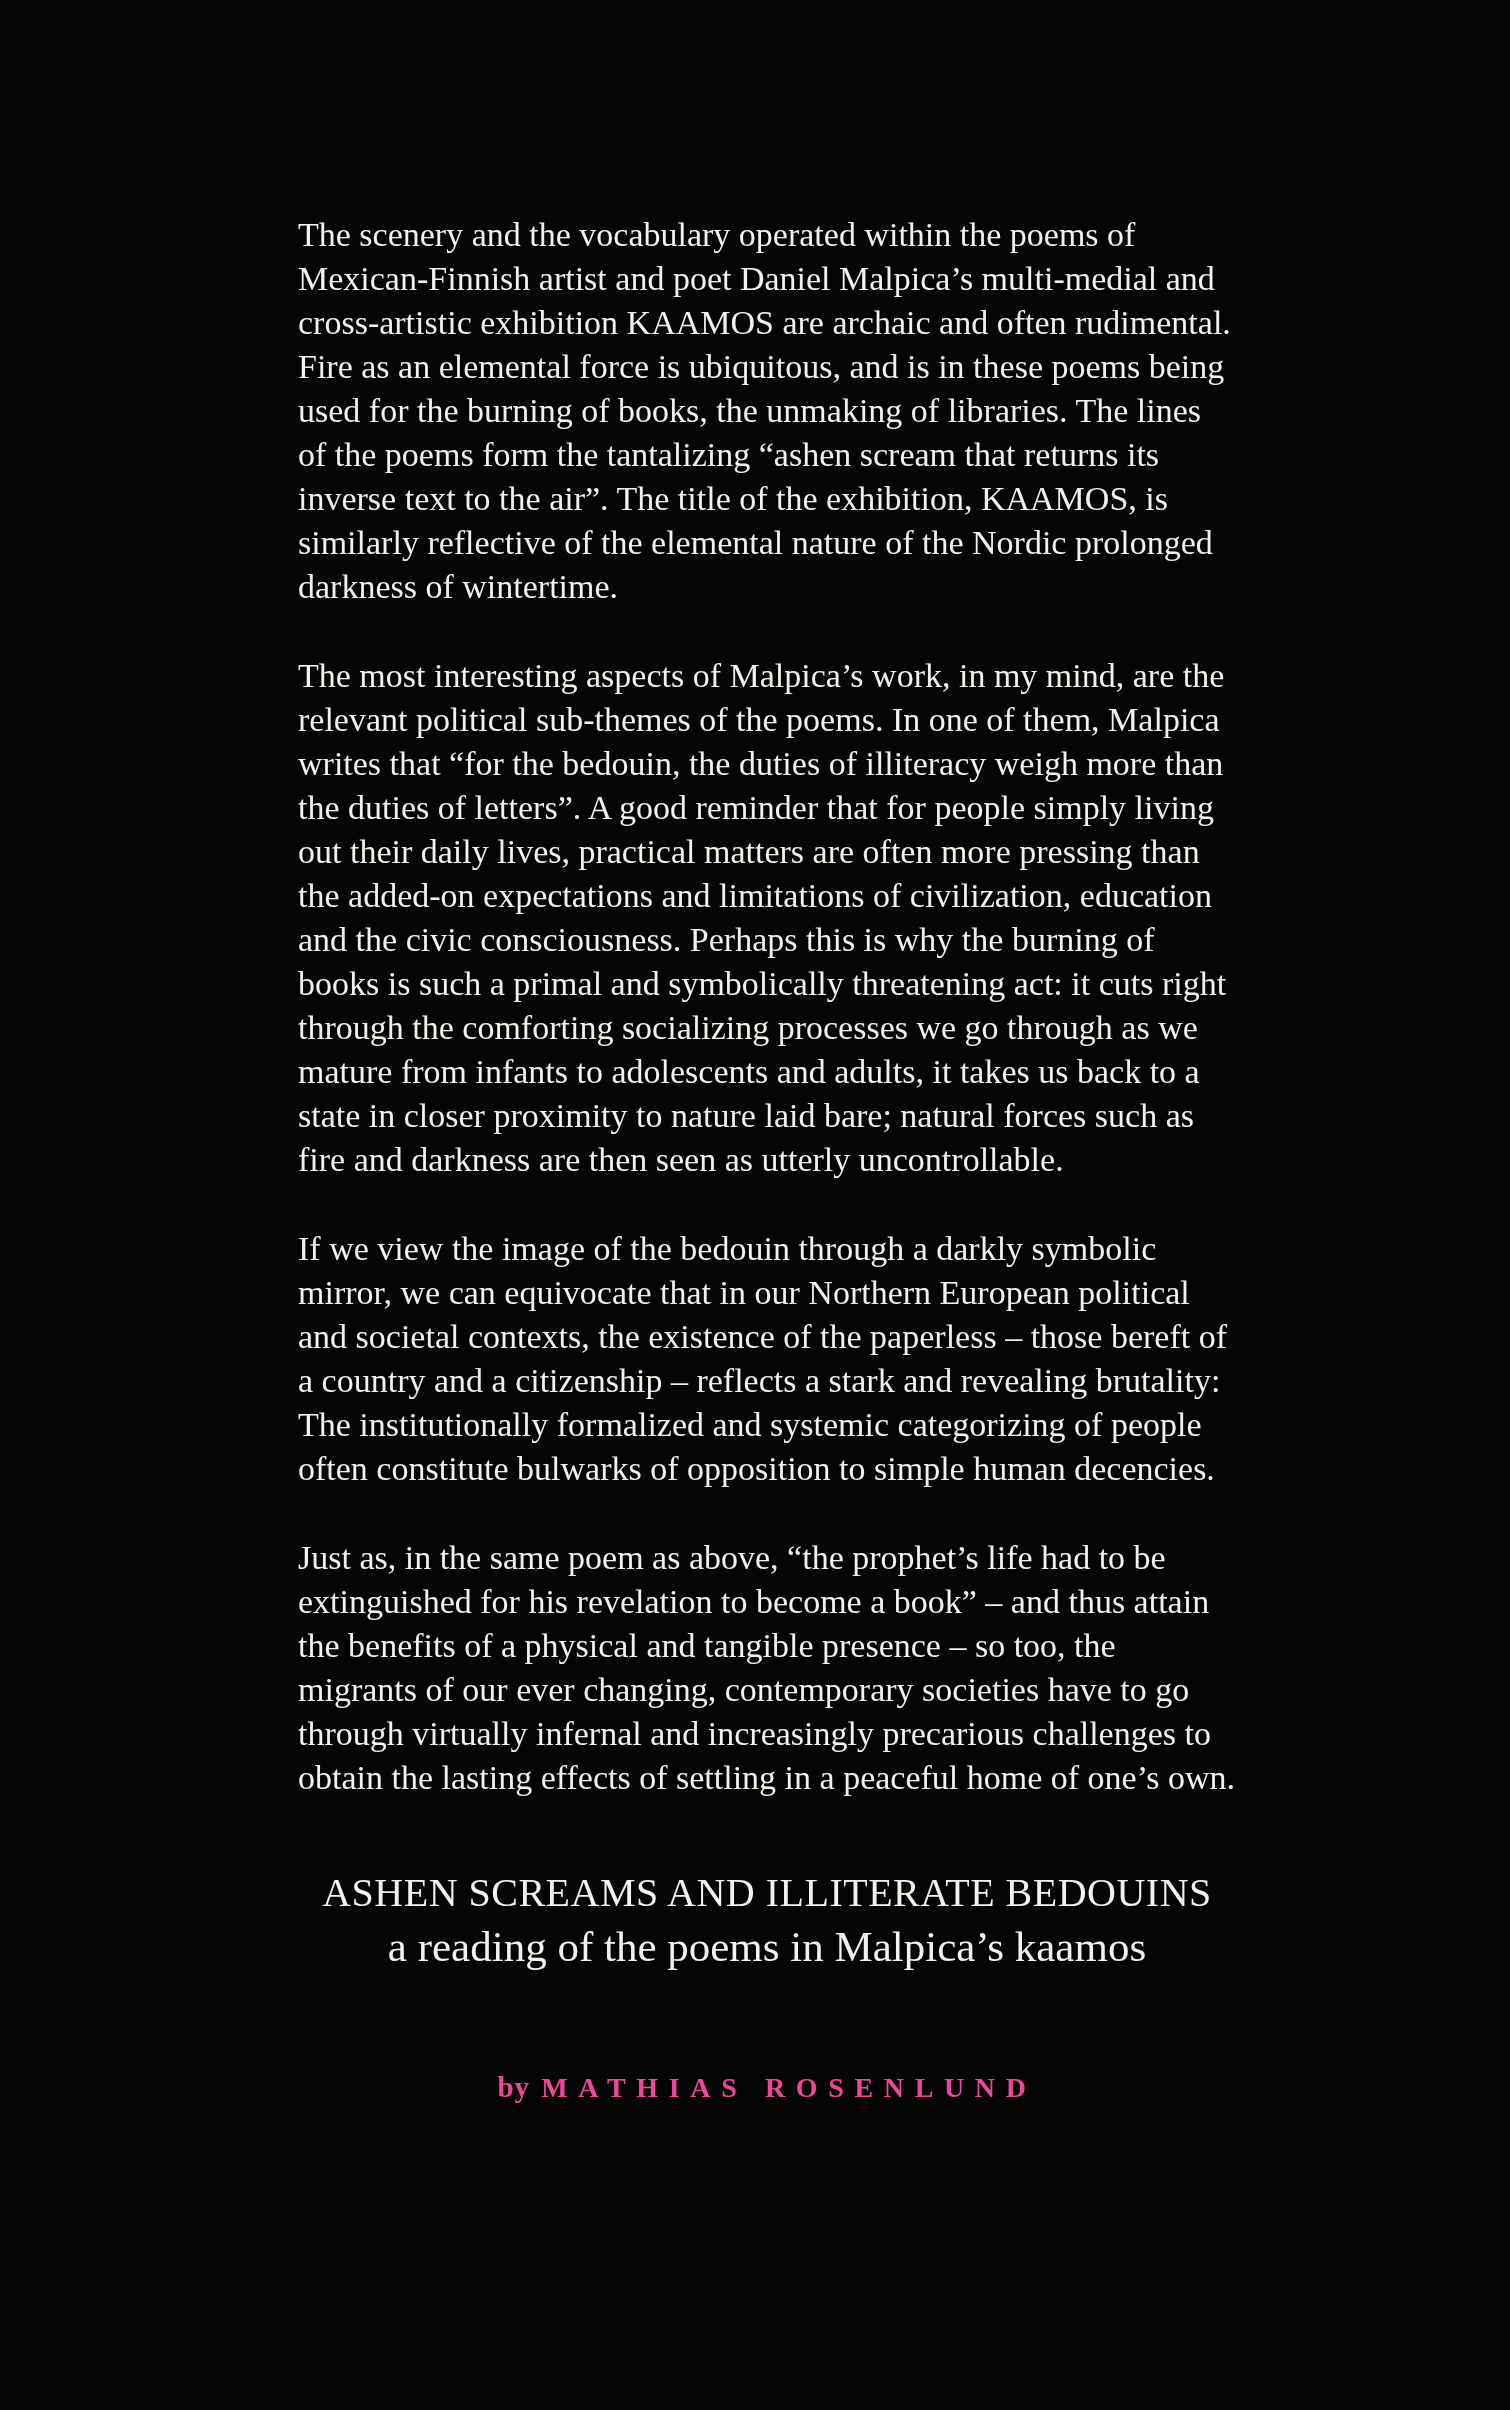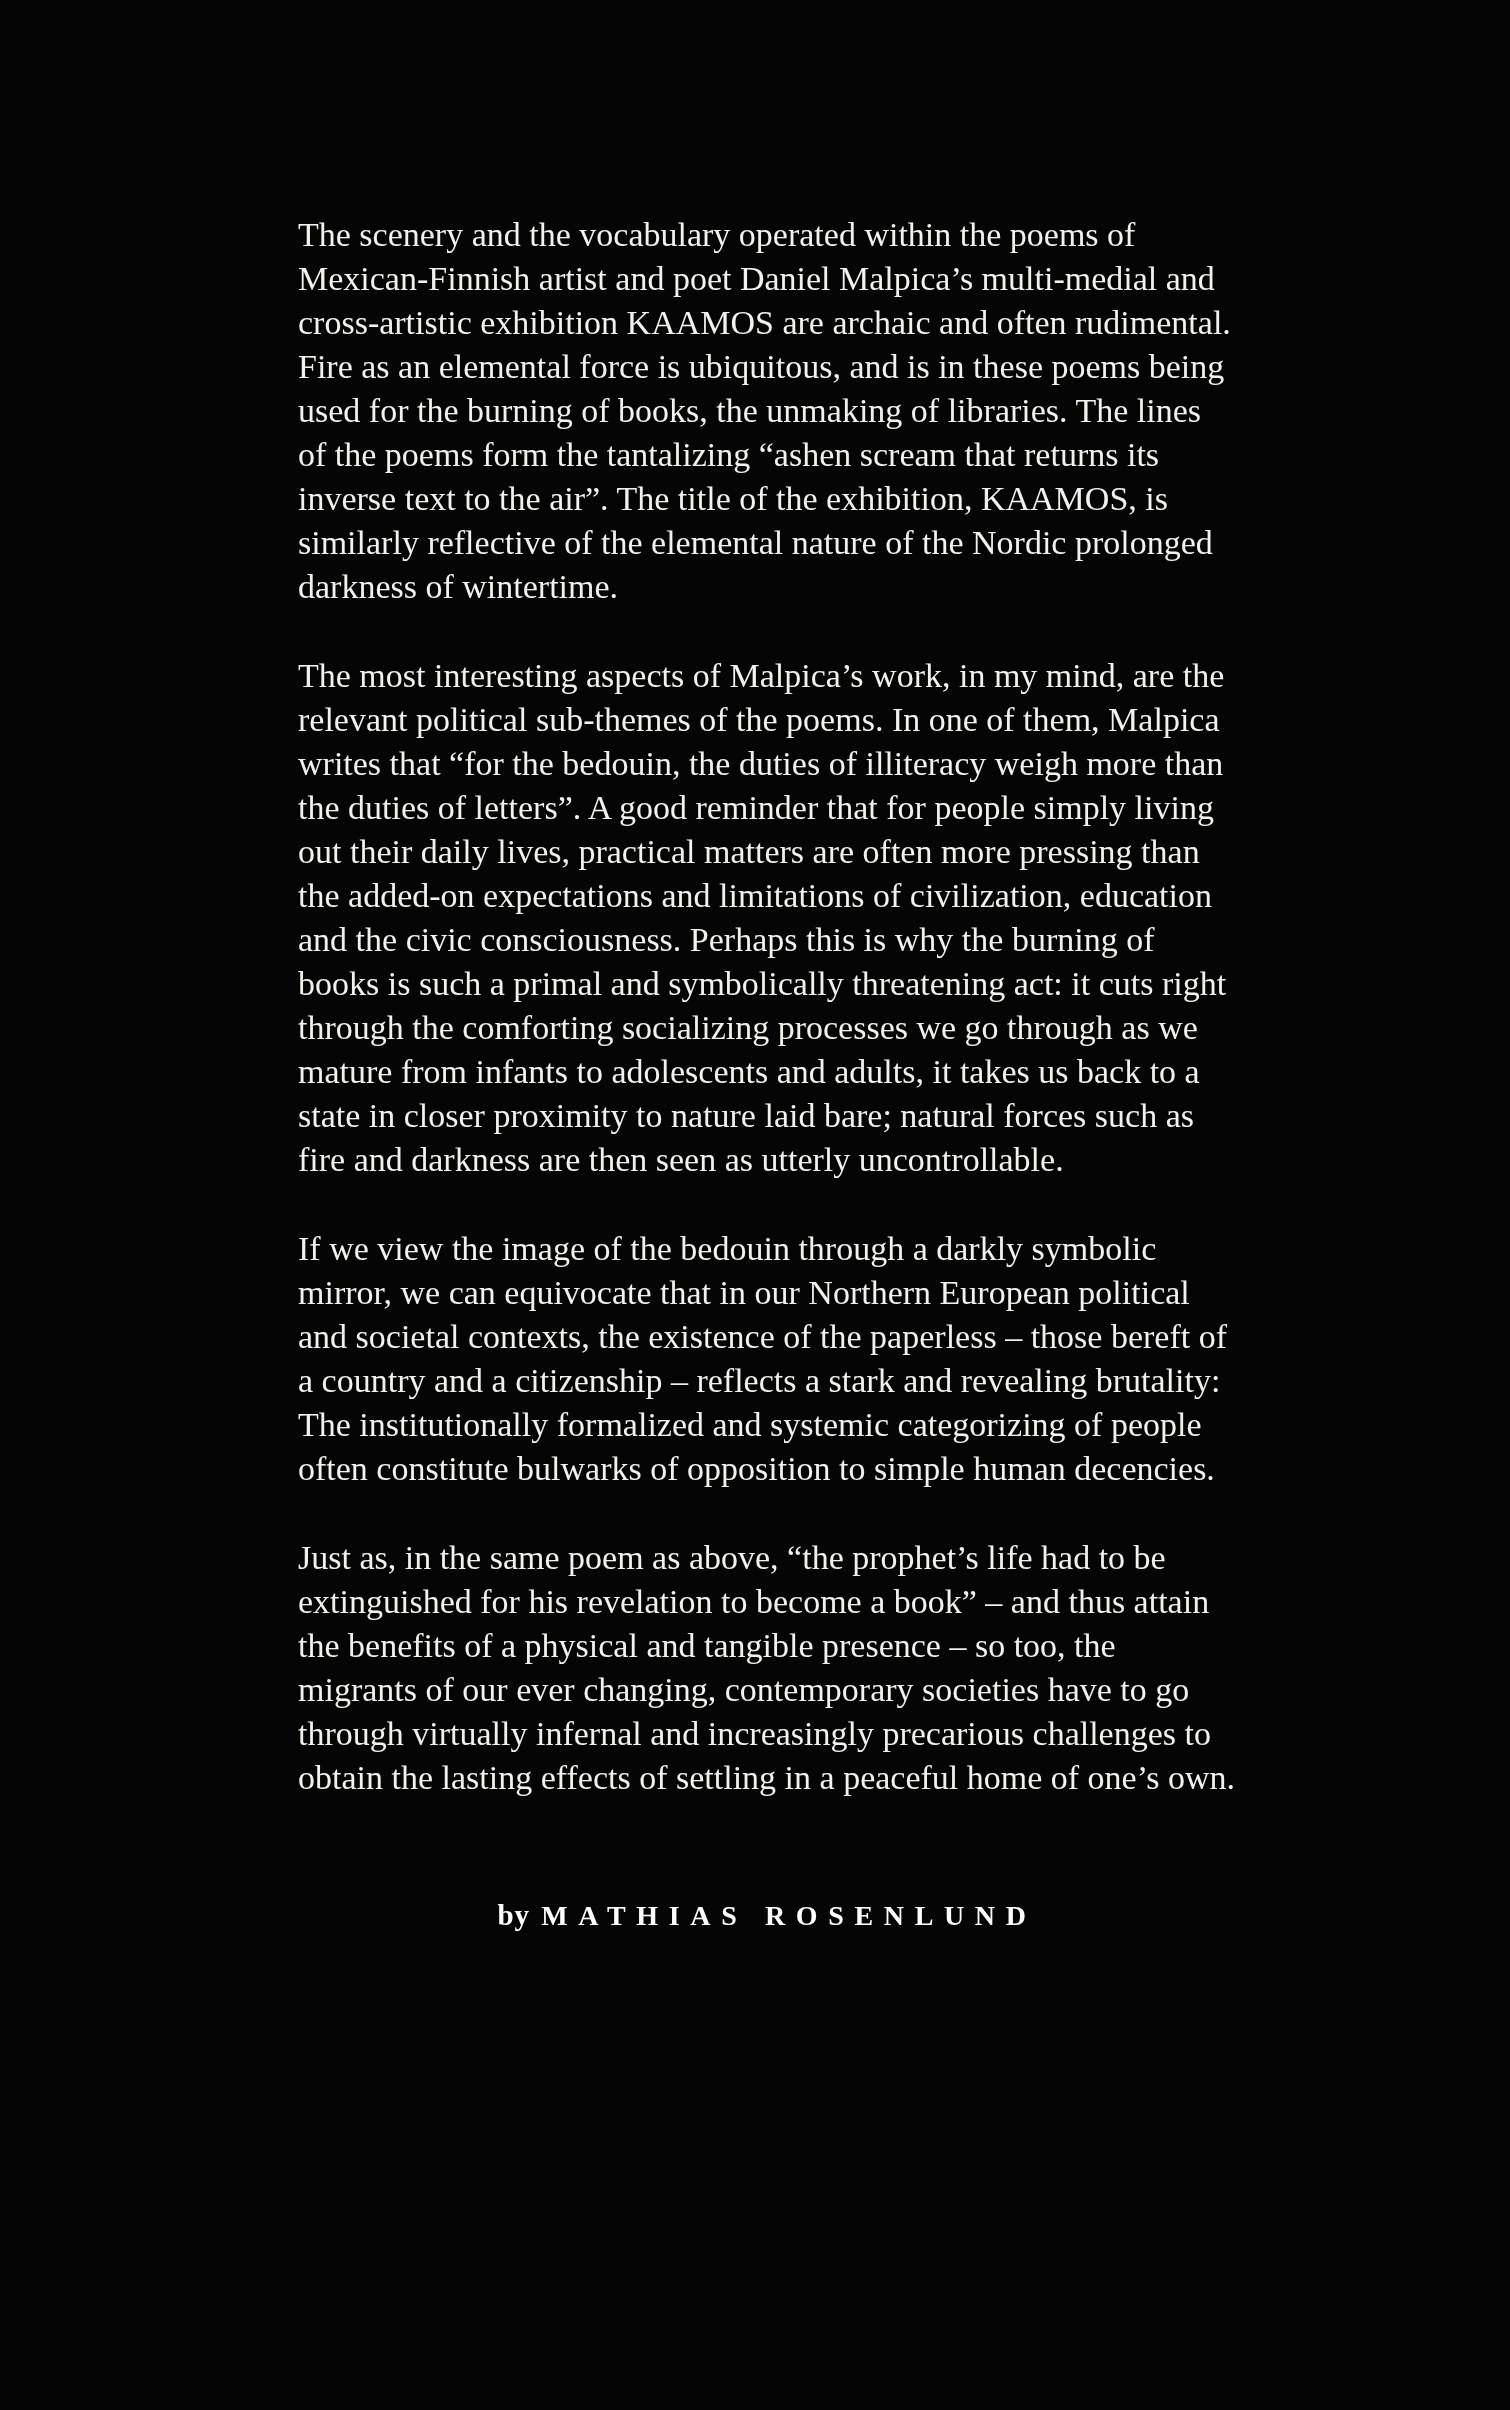--- a/index.html
+++ b/index.html
@@ -46,21 +46,21 @@
   }
   .title-block h2 {
     margin: 3.8px 0 0 0;
     font-size: 43px;
     font-weight: 400;
     line-height: 51px;
   }
   .byline {
     margin-top: 92px;
     text-align: center;
-    color: #ffffff;
+    color: #ec4899;
     font-weight: 700;
   }
   .byline .by-prefix {
     font-size: 29px;
     margin-right: 11.3px;
     letter-spacing: 0.9px;
   }
   .byline .by-author {
     font-size: 28px;
     letter-spacing: 0.38em;
@@ -69,19 +69,23 @@
 </head>
 <body>
 
 <div class="page">
   <main class="article">
     <p>The scenery and the vocabulary operated within the poems of Mexican-Finnish artist and poet Daniel Malpica’s multi-medial and cross-artistic exhibition KAAMOS are archaic and often rudimental. Fire as an elemental force is ubiquitous, and is in these poems being used for the burning of books, the unmaking of libraries. The lines of the poems form the tantalizing “ashen scream that returns its inverse text to the air”. The title of the exhibition, KAAMOS, is similarly reflective of the elemental nature of the Nordic prolonged darkness of wintertime.</p>
     <p>The most interesting aspects of Malpica’s work, in my mind, are the relevant political sub-themes of the poems. In one of them, Malpica writes that “for the bedouin, the duties of illiteracy weigh more than the duties of letters”. A good reminder that for people simply living out their daily lives, practical matters are often more pressing than the added-on expectations and limitations of civilization, education and the civic consciousness. Perhaps this is why the burning of books is such a primal and symbolically threatening act: it cuts right through the comforting socializing processes we go through as we mature from infants to adolescents and adults, it takes us back to a state in closer proximity to nature laid bare; natural forces such as fire and darkness are then seen as utterly uncontrollable.</p>
     <p>If we view the image of the bedouin through a darkly symbolic mirror, we can equivocate that in our Northern European political and societal contexts, the existence of the paperless – those bereft of a country and a citizenship – reflects a stark and revealing brutality: The institutionally formalized and systemic categorizing of people often constitute bulwarks of opposition to simple human decencies.</p>
     <p class="last">Just as, in the same poem as above, “the prophet’s life had to be extinguished for his revelation to become a book” – and thus attain the benefits of a physical and tangible presence – so too, the migrants of our ever changing, contemporary societies have to go through virtually infernal and increasingly precarious challenges to obtain the lasting effects of settling in a peaceful home of one’s own.</p>
 
+    <header class="title-block">
+      <h1>ASHEN SCREAMS AND ILLITERATE BEDOUINS</h1>
+      <h2>a reading of the poems in Malpica’s kaamos</h2>
+    </header>
 
     <div class="byline">
       <span class="by-prefix">by</span><span class="by-author">MATHIAS ROSENLUND</span>
     </div>
   </main>
 </div>
 
 
 </body></html>

